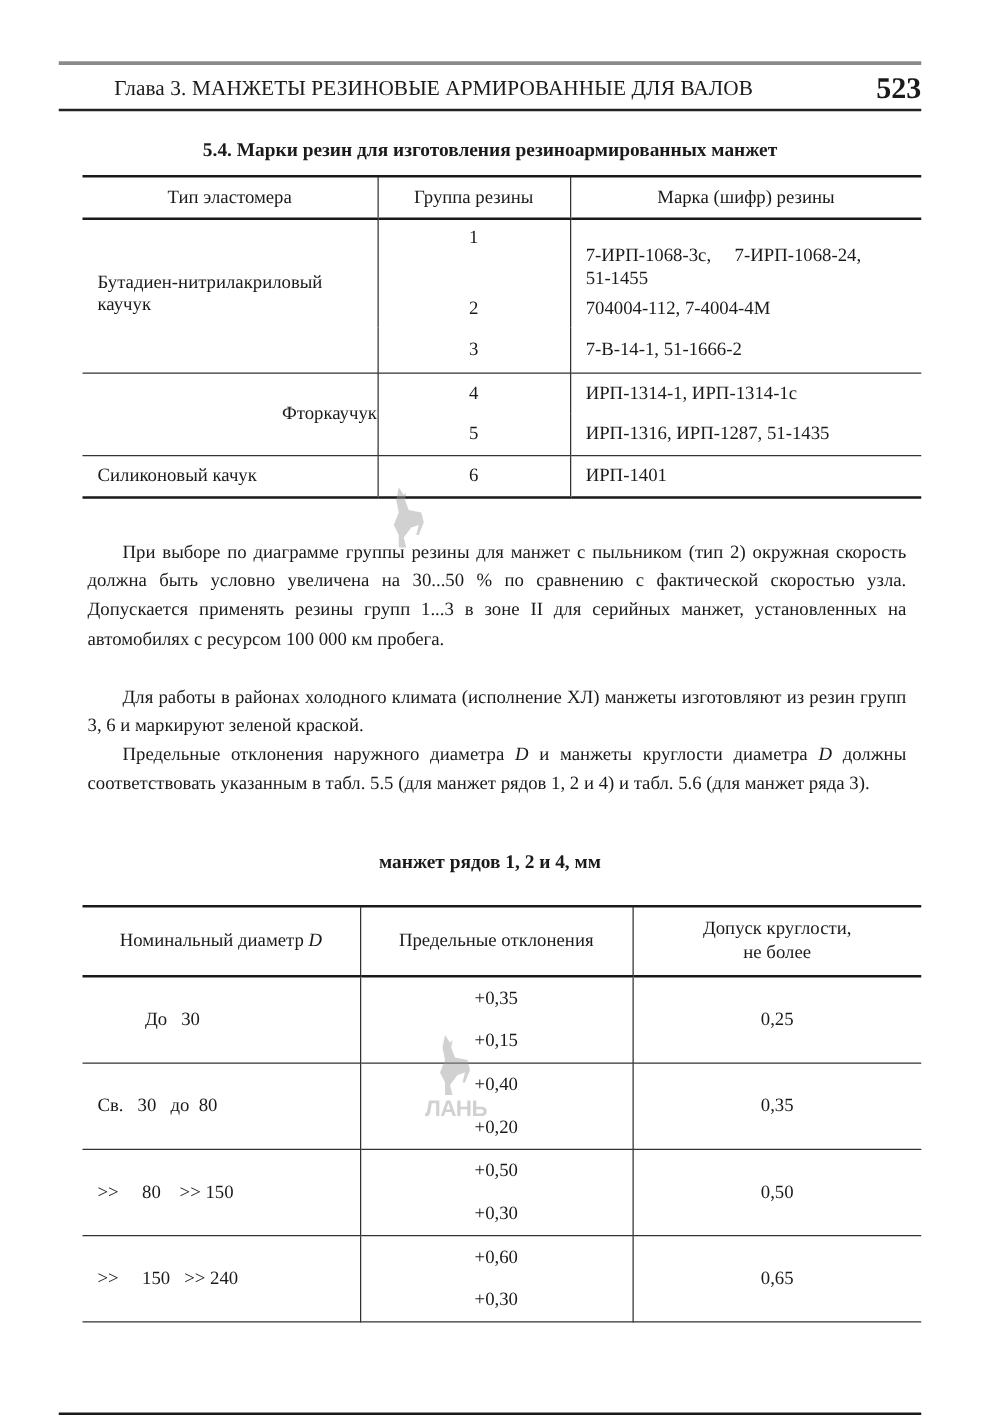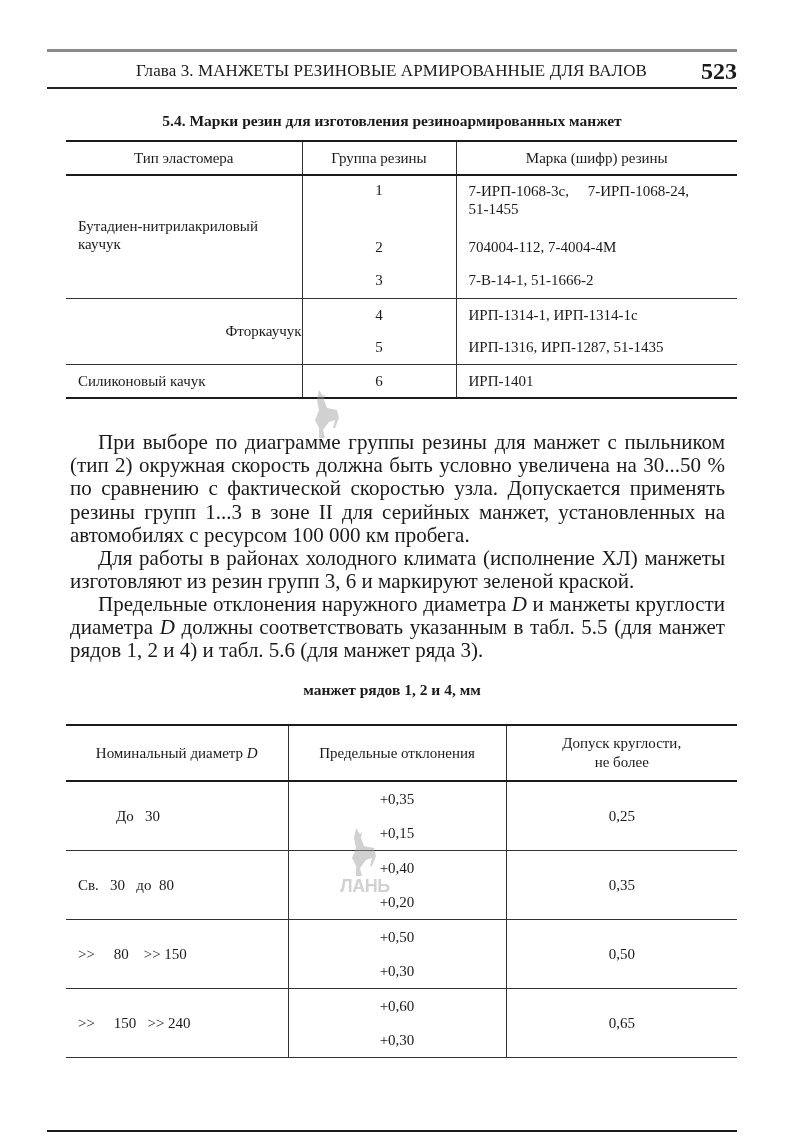--- a/index.html
+++ b/index.html
@@ -3,21 +3,21 @@
 <meta charset="utf-8">
 <style>
   html, body { margin: 0; padding: 0; background: #ffffff; }
   body {
     width: 794px; height: 1137px; position: relative; overflow: hidden;
     font-family: "Liberation Serif", "DejaVu Serif", serif; color: #1a1a1a;
   }
   .abs { position: absolute; }
   .rule-top { left: 47px; width: 690px; top: 49px; height: 3px; background: #8a8a8a; }
   .header-text {
-    left: 47px; width: 600px; top: 61px; text-align: right;
+    left: 47px; width: 600px; top: 61px; text-align: center;
     font-size: 17px; letter-spacing: 0.1px;
   }
   .page-num { left: 668px; width: 69px; top: 58px; text-align: right; font-size: 24px; font-weight: bold; }
   .rule-header { left: 47px; width: 690px; top: 87px; height: 1.5px; background: #222; }
 
   .tbl-title { font-weight: bold; font-size: 15.5px; text-align: center; left: 47px; width: 690px; line-height: 18px; }
 
   table.t { position: absolute; border-collapse: collapse; font-size: 15px; }
   table.t td { padding: 0; vertical-align: middle; }
 
@@ -26,21 +26,21 @@
 
   .thick-top { border-top: 2.5px solid #1a1a1a; }
   .thick-bottom { border-bottom: 2.5px solid #1a1a1a; }
   .thin-bottom { border-bottom: 1.5px solid #333; }
   .vline { border-right: 1.5px solid #333; }
 
   .center { text-align: center; }
   .left-pad { padding-left: 12px !important; }
 
   .para {
-    left: 70px; width: 655px; font-size: 21px; line-height: 23.2px; text-align: justify;
+    left: 70px; width: 655px; font-size: 15px; line-height: 23.2px; text-align: justify;
   }
   .indent { text-indent: 28px; }
   .ital { font-style: italic; }
 
   .rule-bottom1 { left: 47px; width: 690px; top: 1130px; height: 2px; background: #1a1a1a; }
 
   .watermark { opacity: 0.45; }
 </style>
 </head>
 <body>
@@ -64,21 +64,21 @@
     <td class="center vline thick-bottom">Группа резины</td>
     <td class="center thick-bottom">Марка (шифр) резины</td>
   </tr>
 
   <tr>
     <td rowspan="3" class="vline thin-bottom left-pad" style="padding-left:12px; line-height:18px;">
       <div style="margin-top:-4px;">Бутадиен-нитрилакриловый</div>
       <div>каучук</div>
     </td>
     <td class="center vline" style="height:50px; vertical-align:top; padding-top:6px;">1</td>
-    <td style="vertical-align:top; padding-top:6px; padding-left:12px; line-height:18px; padding-right:8px;">
+    <td style="vertical-align:top; padding-top:20px; padding-left:12px; line-height:18px; padding-right:8px;">
       <div style="white-space:pre;">7-ИРП-1068-3с,     7-ИРП-1068-24,</div>
       <div>51-1455</div>
     </td>
   </tr>
   <tr>
     <td class="center vline" style="height:30px;">2</td>
     <td style="padding-left:12px;">704004-112, 7-4004-4М</td>
   </tr>
   <tr>
     <td class="center vline thin-bottom" style="height:36px;">3</td>

